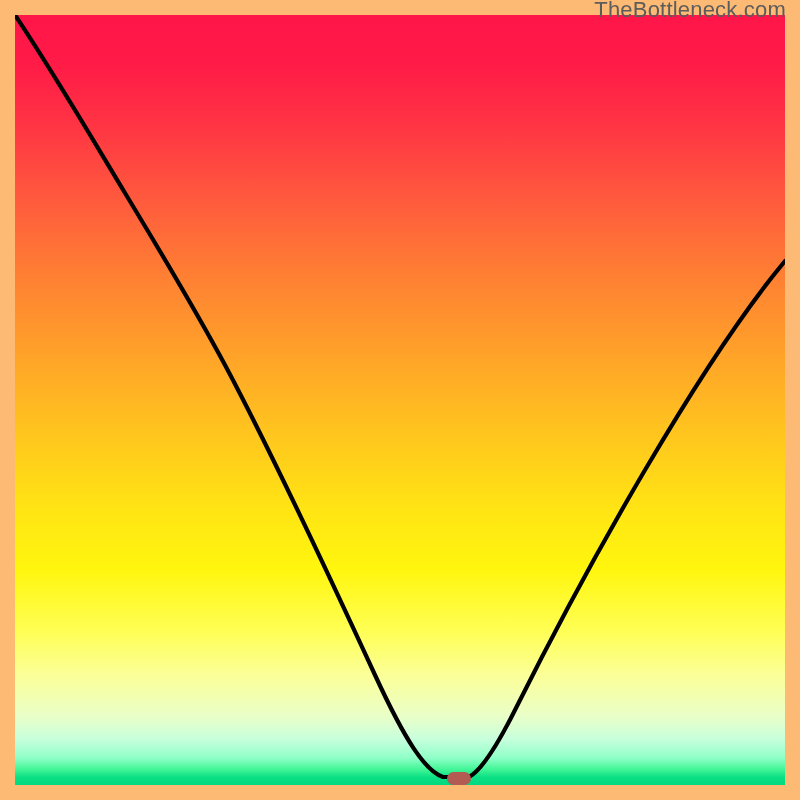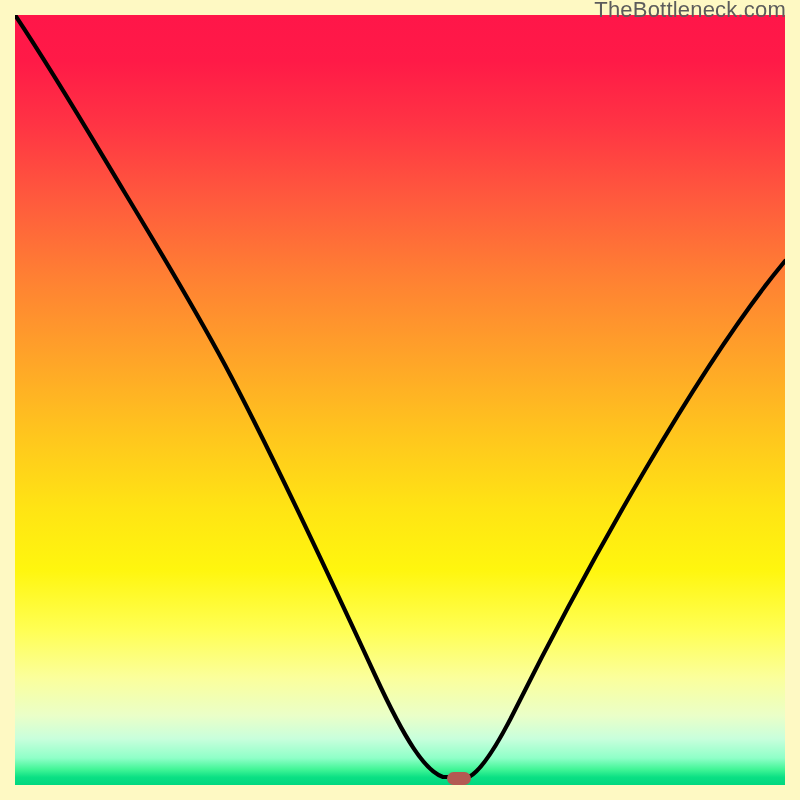--- a/index.html
+++ b/index.html
@@ -10,21 +10,21 @@
     background: #000;
     overflow: hidden;
     font-family: Arial, Helvetica, sans-serif;
   }
   .frame {
     position: absolute;
     left: 0;
     top: 0;
     width: 800px;
     height: 800px;
-    background: #fef9c3;
+    background: #fdba74;
   }
   .plot-area {
     position: absolute;
     left: 15px;
     top: 15px;
     width: 770px;
     height: 770px;
     
     background: linear-gradient(
       to bottom,

